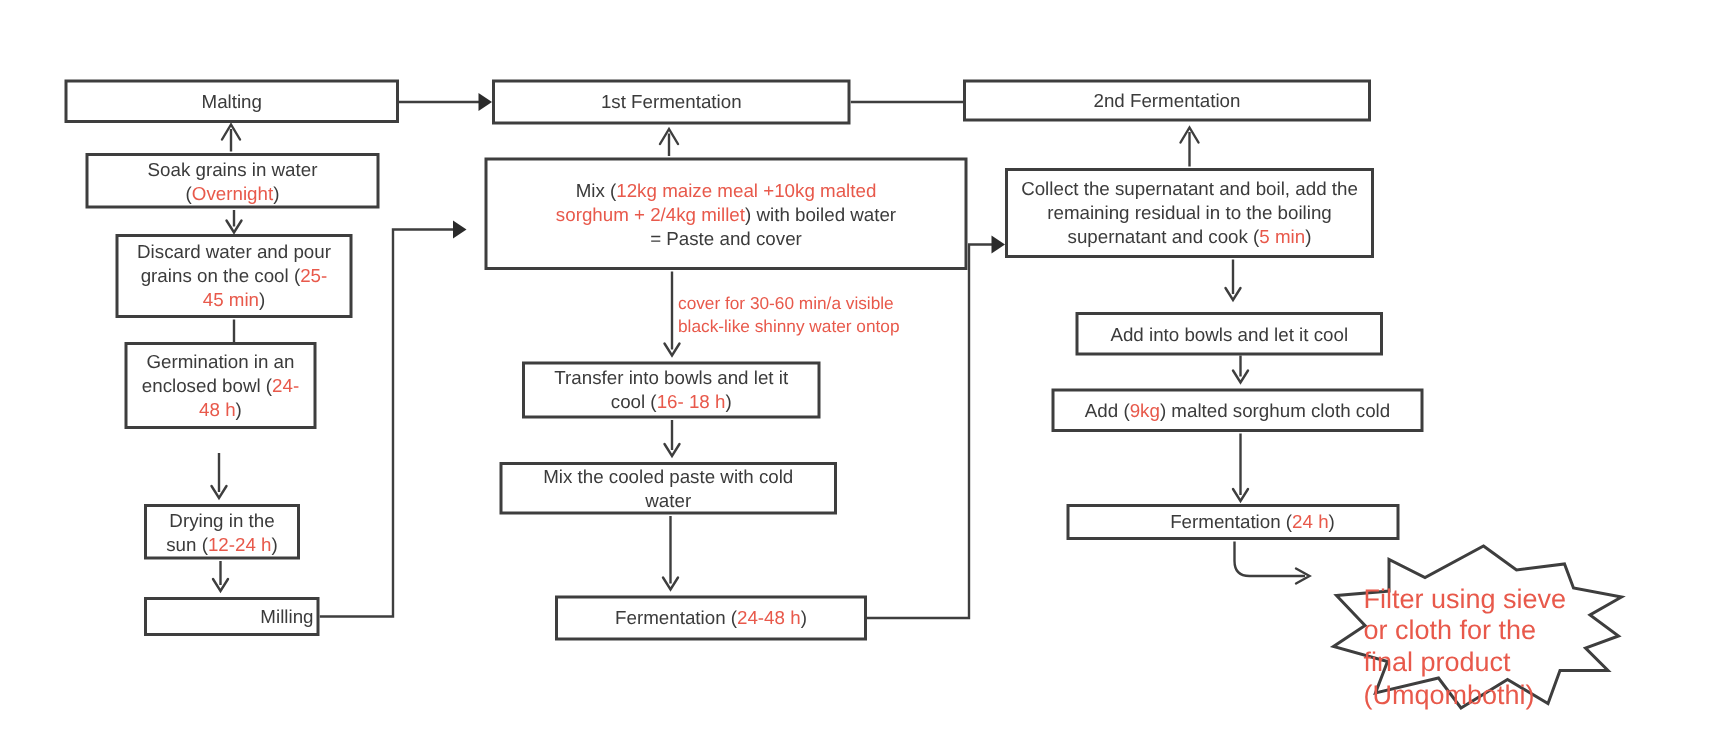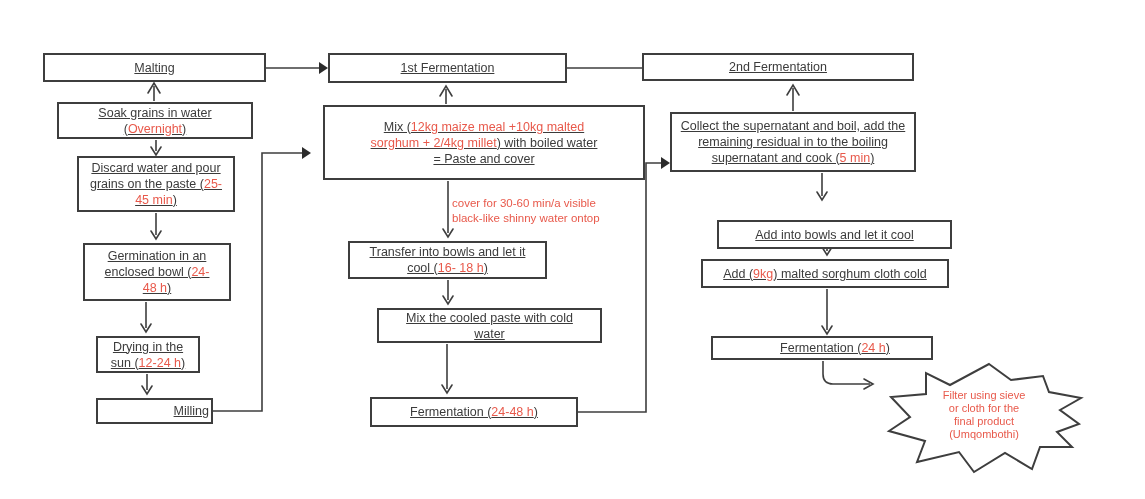--- a/index.html
+++ b/index.html
@@ -13,32 +13,30 @@
   #wires{position:absolute;left:0;top:0;width:1145px;height:499px;}
   .node{
     position:absolute;
     border:2px solid #3e3e3e;
     background:#ffffff;
     display:flex;align-items:center;justify-content:center;
     text-align:center;
     font-size:12.5px;line-height:1.28;color:#3b3b3b;
     box-sizing:border-box;
     padding:1px 2px;
-    text-decoration:underline;
   }
   .red{color:#e8594b;}
   .note{
     position:absolute;
     font-size:11.5px;line-height:1.3;color:#e8594b;
     text-align:left;
   }
   .star-text{
     position:absolute;
-    font-size:11px;line-height:1.18;color:#e8594b;
-    text-align:center;
+    font-size:18px;line-height:1.18;color:#e8594b;
   }
   .wire{stroke:#3e3e3e;stroke-width:1.6;fill:none;}
   .openhead{stroke:#3e3e3e;stroke-width:1.6;fill:none;stroke-linecap:round;}
   .fillhead{fill:#2b2b2b;stroke:none;}
   .starshape{fill:#ffffff;stroke:#3e3e3e;stroke-width:2;stroke-linejoin:miter;}
 </style>
 </head>
 <body>
 
 <div id="canvas">
@@ -98,26 +96,26 @@
   <div class="node" style="left:57px;top:102px;width:196px;height:37px;">
     <div>
       <span>Soak grains in water</span><br>
       <span>(</span><span class="red">Overnight</span><span>)</span>
     </div>
   </div>
 
   <div class="node" style="left:77px;top:156px;width:158px;height:56px;">
     <div>
       <span>Discard water and pour</span><br>
-      <span>grains on the paste (</span><span class="red">25-</span><br>
+      <span>grains on the cool (</span><span class="red">25-</span><br>
       <span class="red">45 min</span><span>)</span>
     </div>
   </div>
 
-  <div class="node" style="left:83px;top:243px;width:148px;height:58px;">
+  <div class="node" style="left:83px;top:228px;width:128px;height:58px;">
     <div>
       <span>Germination in an</span><br>
       <span>enclosed bowl (</span><span class="red">24-</span><br>
       <span class="red">48 h</span><span>)</span>
     </div>
   </div>
 
   <div class="node" style="left:96px;top:336px;width:104px;height:37px;">
     <div>
       <span>Drying in the</span><br>
@@ -146,21 +144,21 @@
     <span>black-like shinny water ontop</span>
   </div>
 
   <div class="node" style="left:348px;top:241px;width:199px;height:38px;">
     <div>
       <span>Transfer into bowls and let it</span><br>
       <span>cool (</span><span class="red">16- 18 h</span><span>)</span>
     </div>
   </div>
 
-  <div class="node" style="left:333px;top:308px;width:225px;height:35px;margin-left:44px;">
+  <div class="node" style="left:333px;top:308px;width:225px;height:35px;">
     <div>
       <span>Mix the cooled paste with cold</span><br>
       <span>water</span>
     </div>
   </div>
 
   <div class="node" style="left:370px;top:397px;width:208px;height:30px;">
     <div>
       <span>Fermentation (</span><span class="red">24-48 h</span><span>)</span>
     </div>
@@ -171,21 +169,21 @@
   </div>
 
   <div class="node" style="left:670px;top:112px;width:246px;height:60px;">
     <div>
       <span>Collect the supernatant and boil, add the</span><br>
       <span>remaining residual in to the boiling</span><br>
       <span>supernatant and cook (</span><span class="red">5 min</span><span>)</span>
     </div>
   </div>
 
-  <div class="node" style="left:717px;top:220px;width:235px;height:29px;">
+  <div class="node" style="left:717px;top:208px;width:205px;height:29px;">
     <div><span>Add into bowls and let it cool</span></div>
   </div>
 
   <div class="node" style="left:701px;top:259px;width:248px;height:29px;">
     <div>
       <span>Add (</span><span class="red">9kg</span><span>) malted sorghum cloth cold</span>
     </div>
   </div>
 
   <div class="node" style="left:711px;top:336px;width:222px;height:24px;padding-left:28px;">

